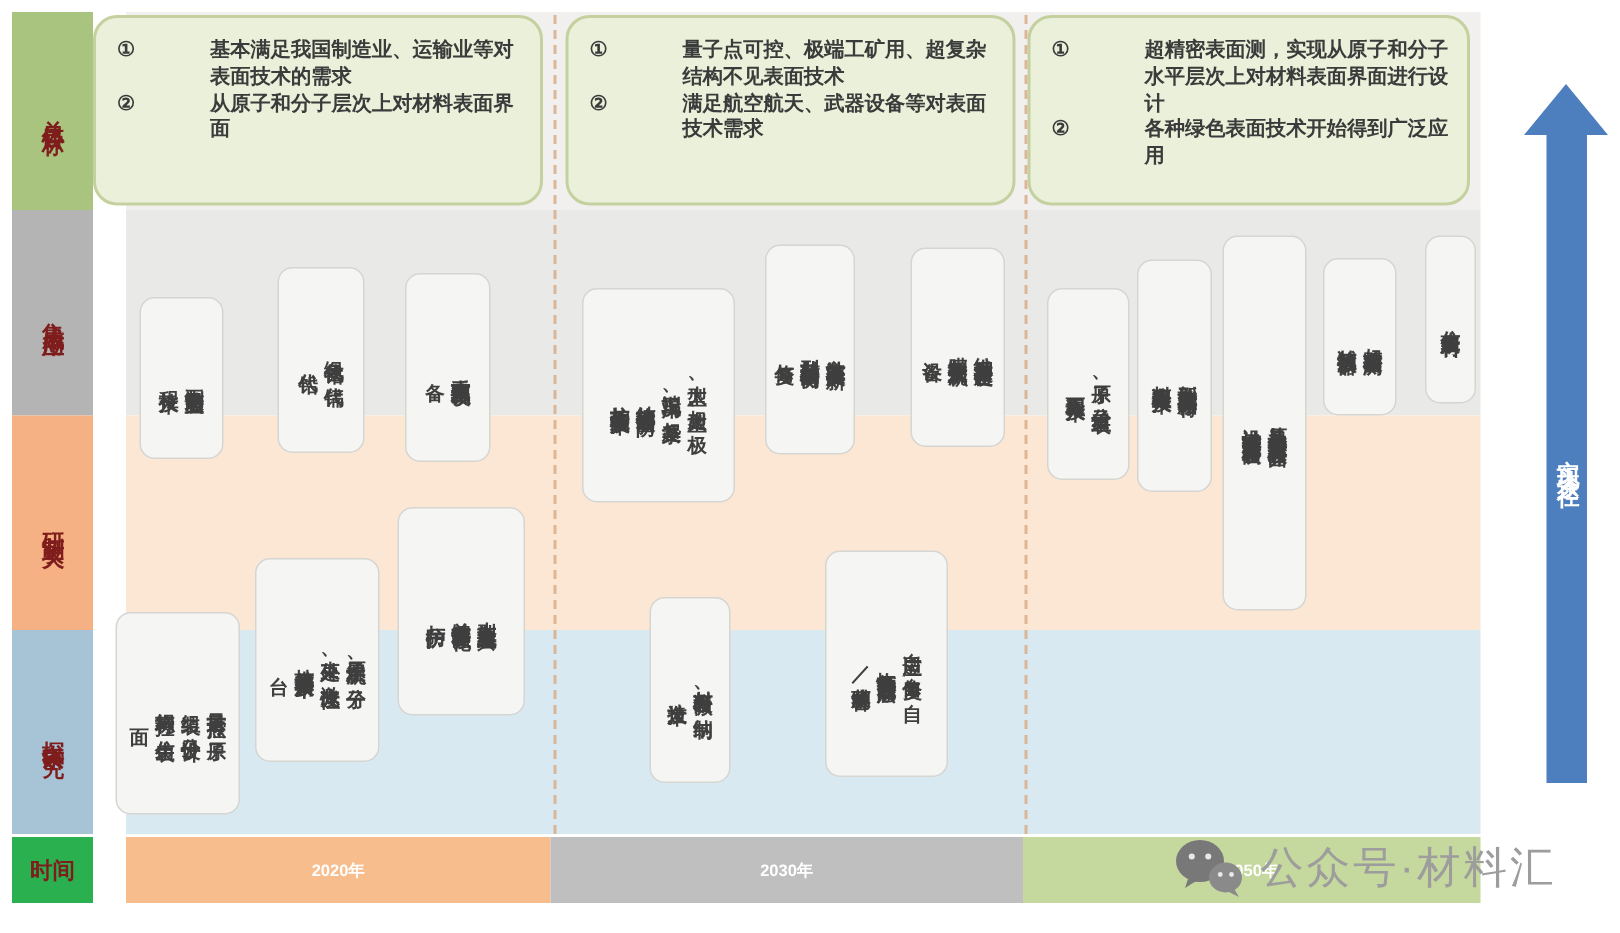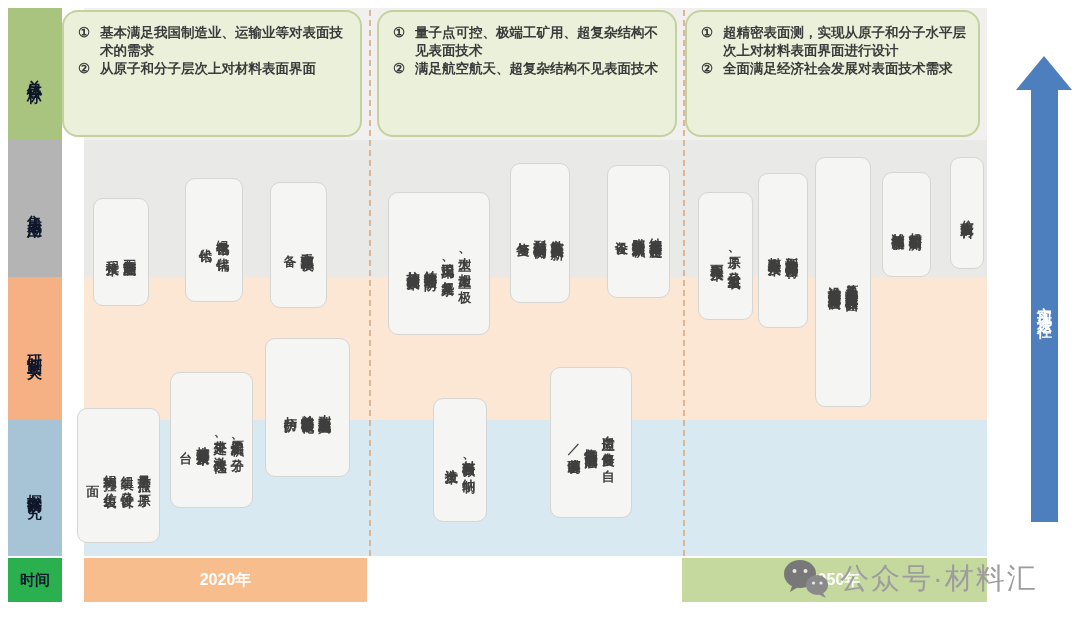--- a/index.html
+++ b/index.html
@@ -12,54 +12,54 @@
   .band-goal{top:8px;height:132px;background:var(--row_goal);}
   .band-integration{top:140px;height:137px;background:var(--row_integration);}
   .band-dev{top:277px;height:143px;background:var(--row_dev);}
   .band-explore{top:420px;height:136px;background:var(--row_explore);}
   
   .dash-sep{position:absolute;top:10px;height:546px;width:0;border-left:2px dashed var(--dash);opacity:.85;}
   .dash-1{left:369px;} .dash-2{left:683px;}
   
   .side-label{
     position:absolute;left:8px;width:54px;display:flex;align-items:center;justify-content:center;
-    color:#0f172a;font-weight:bold;font-size:15px;
+    color:#7f1d1d;font-weight:bold;font-size:15px;
   }
   .side-label .vtxt{writing-mode:vertical-rl;letter-spacing:3px;line-height:1;}
   .side-goal{top:8px;height:132px;background:var(--side_goal);}
   .side-integration{top:140px;height:137px;background:var(--side_integration);}
   .side-dev{top:277px;height:143px;background:var(--side_dev);}
   .side-explore{top:420px;height:136px;background:var(--side_explore);}
   .side-time{top:558px;height:44px;background:var(--side_time);font-size:15px;}
   
   .goal-box{
     position:absolute;top:10px;height:127px;box-sizing:border-box;
     background:var(--goal_box_bg);border:2px solid var(--goal_box_border);border-radius:16px;
     padding:12px 12px 8px 14px;font-size:13.5px;font-weight:600;line-height:1.32;color:var(--text_dark);
   }
   .goal-1{left:62px;width:300px;}
   .goal-2{left:377px;width:300px;}
   .goal-3{left:685px;width:295px;}
   .goal-item{display:flex;align-items:flex-start;}
   .goal-item .num{flex:0 0 22px;}
-  .goal-item .txt{flex:1;}
+  .goal-item .txt{flex:1;margin-left:40px;}
   
   .tech-box{
     position:absolute;box-sizing:border-box;background:var(--tech_box_bg);
     border:1.5px solid var(--tech_box_border);border-radius:10px;
     display:flex;align-items:center;justify-content:center;
   }
   .tech-box .vtxt{
     writing-mode:vertical-rl;text-orientation:upright;white-space:pre-line;text-align:center;
     font-size:13px;font-weight:600;letter-spacing:1px;line-height:1.32;color:#3f3f3f;
   }
   
   .time-band{
     position:absolute;top:558px;height:44px;display:flex;align-items:center;justify-content:center;
-    color:#fff;font-weight:bold;font-size:16px;
+    color:#fff;font-weight:bold;font-size:11px;
   }
   .time-2020{left:84px;width:283px;background:var(--time_2020);}
   .time-2030{left:367px;width:315px;background:var(--time_2030);}
   .time-2050{left:682px;width:305px;background:var(--time_2050);}
   
   .path-arrow{position:absolute;left:1016px;top:56px;width:56px;height:466px;}
   .path-arrow .head{
     width:0;height:0;margin:0 auto;
     border-left:28px solid transparent;border-right:28px solid transparent;
     border-bottom:34px solid var(--arrow);
@@ -115,31 +115,31 @@
       <span class="txt">从原子和分子层次上对材料表面界面</span>
     </div>
   </div>
   <div class="goal-box goal-2">
     <div class="goal-item">
       <span class="num">①</span>
       <span class="txt">量子点可控、极端工矿用、超复杂结构不见表面技术</span>
     </div>
     <div class="goal-item">
       <span class="num">②</span>
-      <span class="txt">满足航空航天、超复杂结构不见表面技术</span>
+      <span class="txt">满足航空航天、武器设备等对表面技术需求</span>
     </div>
   </div>
   <div class="goal-box goal-3">
     <div class="goal-item">
       <span class="num">①</span>
       <span class="txt">超精密表面测，实现从原子和分子水平层次上对材料表面界面进行设计</span>
     </div>
     <div class="goal-item">
       <span class="num">②</span>
-      <span class="txt">全面满足经济社会发展对表面技术需求</span>
+      <span class="txt">各种绿色表面技术开始得到广泛应用</span>
     </div>
   </div>
 
   <div id="tech-boxes">
       <div class="tech-box" style="left: 93px; top: 198px; width: 56px; height: 108px;">
         <span class="vtxt">再制造表面工
 程技术</span>
       </div>
       <div class="tech-box" style="left: 185px; top: 178px; width: 58px; height: 124px;">
         <span class="vtxt">绿色代铬　代镉
@@ -207,20 +207,23 @@
         <span class="vtxt">超精密表面测
 试与检测仪器</span>
       </div>
       <div class="tech-box" style="left: 950px; top: 157px; width: 34px; height: 112px;">
         <span class="vtxt">仿生表面材料</span>
       </div>
     </div>
 
   <div class="time-band time-2020">
     <span>2020年</span>
+  </div>
+  <div class="time-band time-2030">
+    <span>2030年</span>
   </div>
   <div class="time-band time-2050">
     <span>2050年</span>
   </div>
 
   <div class="path-arrow">
     <div class="head"></div>
     <div class="shaft">
       <span class="vtxt">实现途径</span>
     </div>

